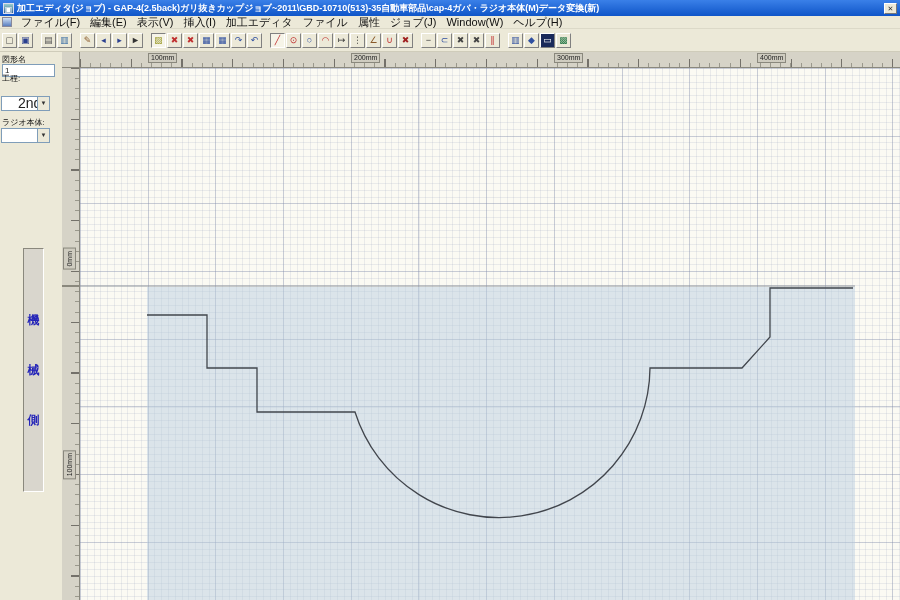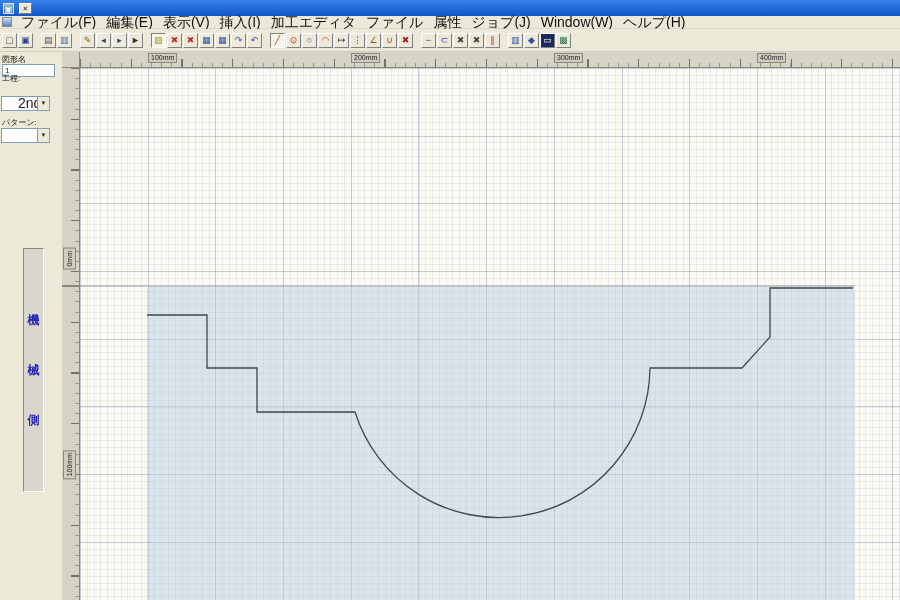--- a/index.html
+++ b/index.html
@@ -12,21 +12,21 @@
   .title-icon{width:11px;height:11px;font-size:8px;line-height:11px;color:#fff;
     background:linear-gradient(#9cc,#369);border:1px solid #dde;margin-right:3px;text-align:center;}
   .title-text{color:#fff;font-size:9px;font-weight:bold;white-space:nowrap;overflow:hidden;flex:1;}
   .win-btn{width:13px;height:11px;font-size:7px;line-height:9px;text-align:center;color:#333;
     background:#ece9d8;border:1px solid;border-color:#fff #777 #777 #fff;margin-left:2px;padding:0;}
 
   .menubar{position:absolute;left:0;top:16px;width:900px;height:13px;background:#ece9d8;
     display:flex;align-items:center;border-bottom:1px solid #dcd9c8;padding-left:2px;}
   .menu-appicon{width:10px;height:10px;background:linear-gradient(#cfe0f5,#5a7fc0);
     border:1px solid #889;margin-right:4px;}
-  .menu-item{font-size:14px;color:#111;padding:12px 5px;line-height:12px;white-space:nowrap;}
+  .menu-item{font-size:11px;color:#111;padding:12px 5px;line-height:12px;white-space:nowrap;}
 
   .toolbar{position:absolute;left:0;top:29px;width:900px;height:23px;background:#ece9d8;
     border-bottom:1px solid #cfccba;display:flex;align-items:center;padding-left:2px;}
   .tb-group{display:flex;margin-right:7px;}
   .tb-btn{width:15px;height:15px;padding:0;margin:0 1px 0 0;font-size:9px;line-height:13px;text-align:center;
     background:#ece9d8;border:1px solid;border-color:#fff #808080 #808080 #fff;cursor:default;}
   .tb-btn.pressed{border-color:#808080 #fff #fff #808080;background:#f6f4e8;}
   .tb-btn.dark{background:#1a2a5a;}
 
   
@@ -72,20 +72,21 @@
       repeating-linear-gradient(to bottom,rgba(128,138,168,.32) 0 1px,transparent 1px 67.7px),
       repeating-linear-gradient(to right,rgba(150,160,188,.18) 0 1px,transparent 1px 6.77px),
       repeating-linear-gradient(to bottom,rgba(150,160,188,.18) 0 1px,transparent 1px 6.77px);}
   .drawing svg{position:absolute;left:0;top:0;}
 </style>
 </head>
 <body>
 
 <div class="titlebar">
   <span class="title-icon">▣</span>
+  <span class="title-text">加工エディタ(ジョブ) - GAP-4(2.5back)ガリ抜きカップジョブ~2011\GBD-10710(513)-35自動車部品\cap-4ガバ・ラジオ本体(M)データ変換(新)</span>
   <button class="win-btn">✕</button>
 </div>
 
 <div class="menubar">
   <span class="menu-appicon"></span>
   <span id="menu-items" style="display:flex;">
       <span class="menu-item">ファイル(F)</span>
       <span class="menu-item">編集(E)</span>
       <span class="menu-item">表示(V)</span>
       <span class="menu-item">挿入(I)</span>
@@ -151,21 +152,21 @@
 </div>
 
 <div class="leftpanel">
   <div class="fld-label" style="top:2px">図形名</div>
   <input class="txt-input" style="top: 12px;" value="1">
   <div class="fld-label" style="top:21px">工程:</div>
   <div class="combo" style="top:44px">
     <span class="combo-val">2nd</span>
     <span class="combo-btn">▼</span>
   </div>
-  <div class="fld-label" style="top:65px">パターン:</div>
+  <div class="fld-label" style="top:65px">ラジオ本体:</div>
   <div class="combo" style="top:76px">
     <span class="combo-val"></span>
     <span class="combo-btn">▼</span>
   </div>
   <div class="side-strip" id="side-strip">
       <span class="side-ch">機</span>
       <span class="side-ch">械</span>
       <span class="side-ch">側</span>
     </div>
 </div>

